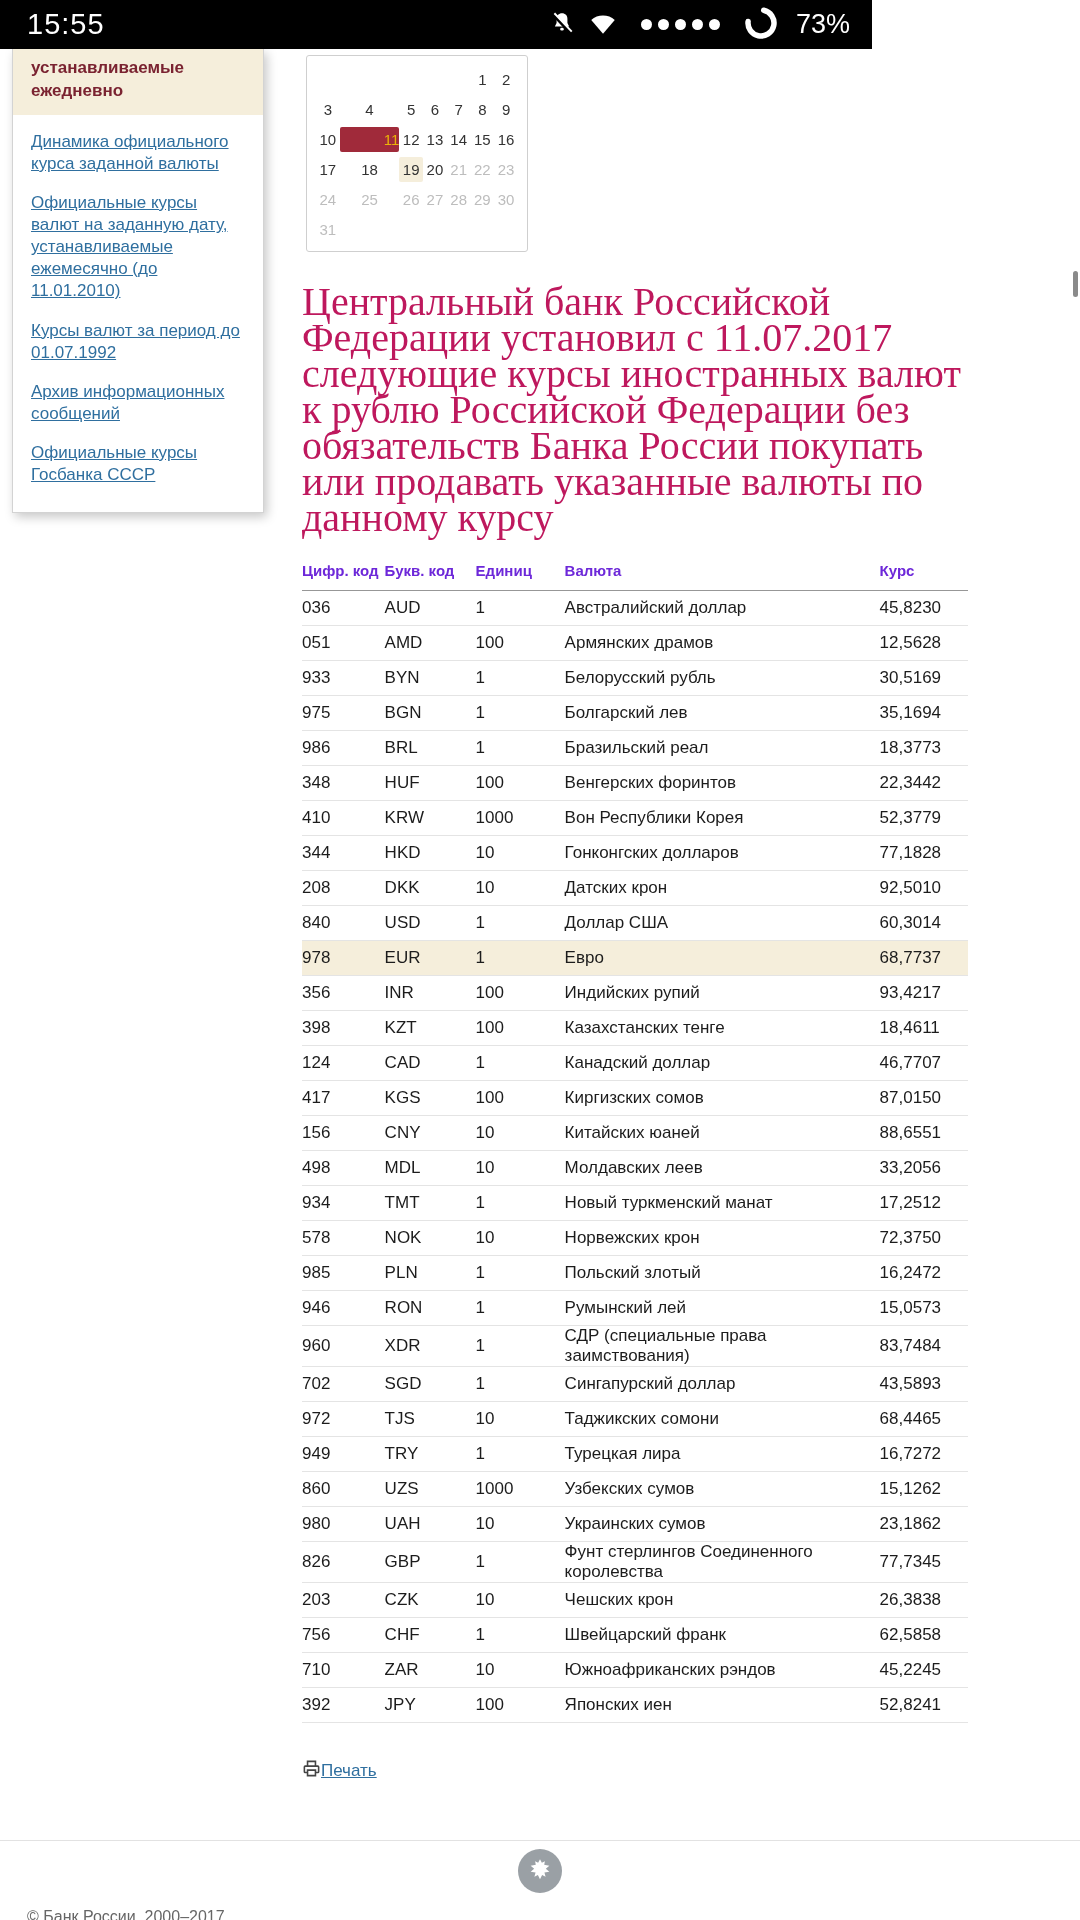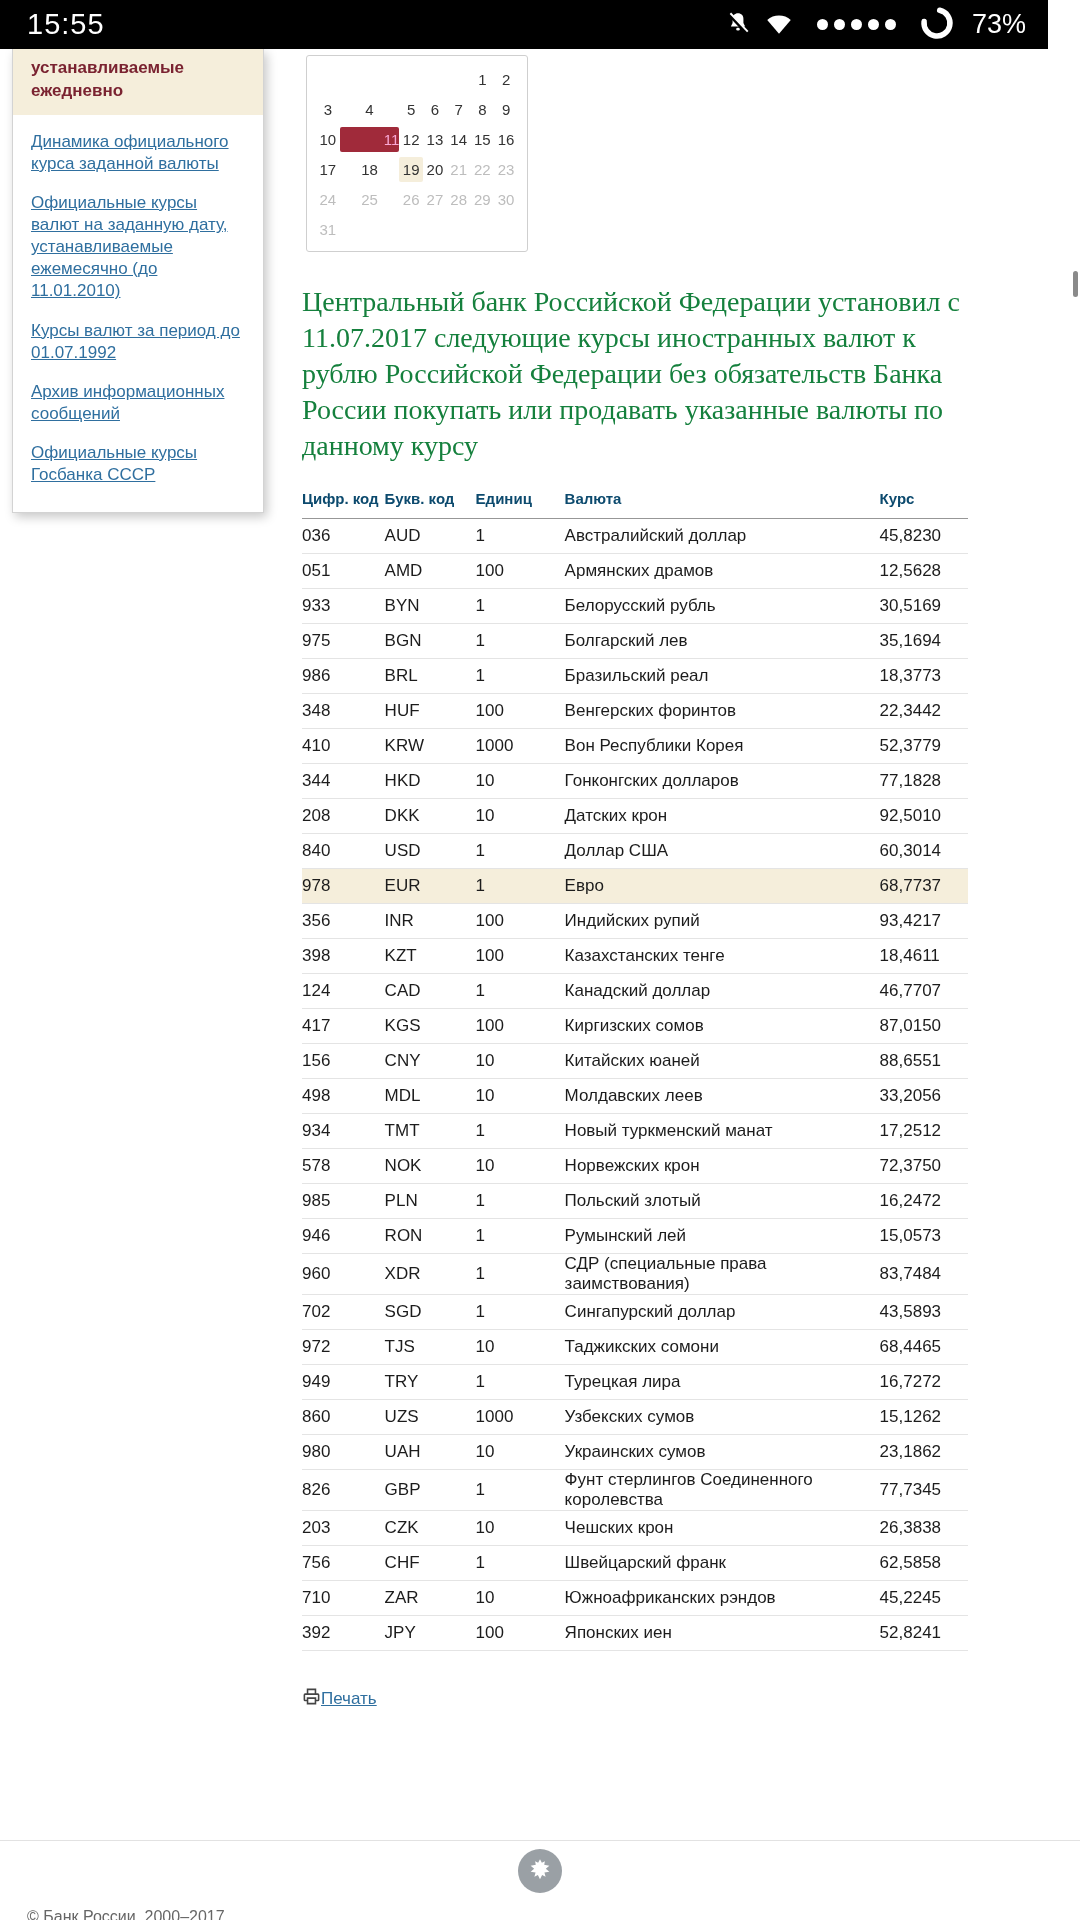--- a/index.html
+++ b/index.html
@@ -3,21 +3,21 @@
 <meta charset="utf-8">
 <style>
   * { margin:0; padding:0; box-sizing:border-box; }
   html,body { background:#444; }
   .screen {
     position:relative; width:1080px; height:1920px; overflow:hidden;
     background:#fff; font-family:"Liberation Sans", sans-serif; margin:0 auto;
   }
   
   .status-bar {
-    position:absolute; top:0; left:0; width:1048px; height:49px;
+    position:absolute; top:0; left:0; width:872px; height:49px;
     background:var(--status-bar-bg,#000); color:#fff;
     display:flex; align-items:center; padding:0 22px 0 27px; z-index:30;
   }
   .sb-time { font-size:29px; letter-spacing:1px; }
   .sb-right { margin-left:auto; display:flex; align-items:center; gap:13px; }
   .sb-dots { display:flex; gap:6px; margin:0 10px; }
   .sb-dots i { width:11px; height:11px; border-radius:50%; background:#fff; display:block; }
   .sb-batt { font-size:27px; margin-left:4px; }
   
   .sidebar {
@@ -40,31 +40,31 @@
     position:absolute; left:306px; top:55px; width:222px; height:197px;
     background:#fff; border:1px solid #cfcfcf; border-radius:3px;
     padding:11px 9px; z-index:4;
   }
   .cal-grid { display:grid; grid-template-columns:repeat(7,1fr); row-gap:5px; }
   .cal-cell {
     height:25px; display:flex; align-items:center; justify-content:center;
     font-size:15px; color:#333; border-radius:2px; cursor:pointer;
   }
   .cal-cell.muted { color:#bdbdbd; }
-  .cal-cell.sel { background:var(--accent-red,#a02a3a); color:#f9a8d4;padding-left:44px; }
+  .cal-cell.sel { background:var(--accent-red,#a02a3a); color:#eab308;padding-left:44px; }
   .cal-cell.today { background:var(--highlight-cream,#f5eedb); }
   
   .main { position:absolute; left:302px; top:284px; width:666px; }
   .heading {
     font-family:"Liberation Serif", serif; font-weight:400;
-    font-size:28px; line-height:36px; color:#15803d; margin-bottom:18px;
+    font-size:40px; line-height:36px; color:#be185d; margin-bottom:18px;
   }
   table.rates { width:100%; border-collapse:collapse; }
   table.rates th {
-    text-align:left; font-size:15px; color:#0c4a6e; font-weight:bold;
+    text-align:left; font-size:15px; color:#6d28d9; font-weight:bold;
     padding:8px 6px 11px 0; border-bottom:1px solid #979797; white-space:nowrap;
   }
   table.rates td {
     font-size:17px; color:#1c1c1c; height:35px; padding:0 6px 0 0;
     border-bottom:1px solid #e4e4e4; vertical-align:middle;
   }
   table.rates tr.hl td { background:var(--highlight-cream,#f5eedb); }
   .print-row {
     margin-top:36px; display:inline-flex; align-items:center; cursor:pointer;
   }

